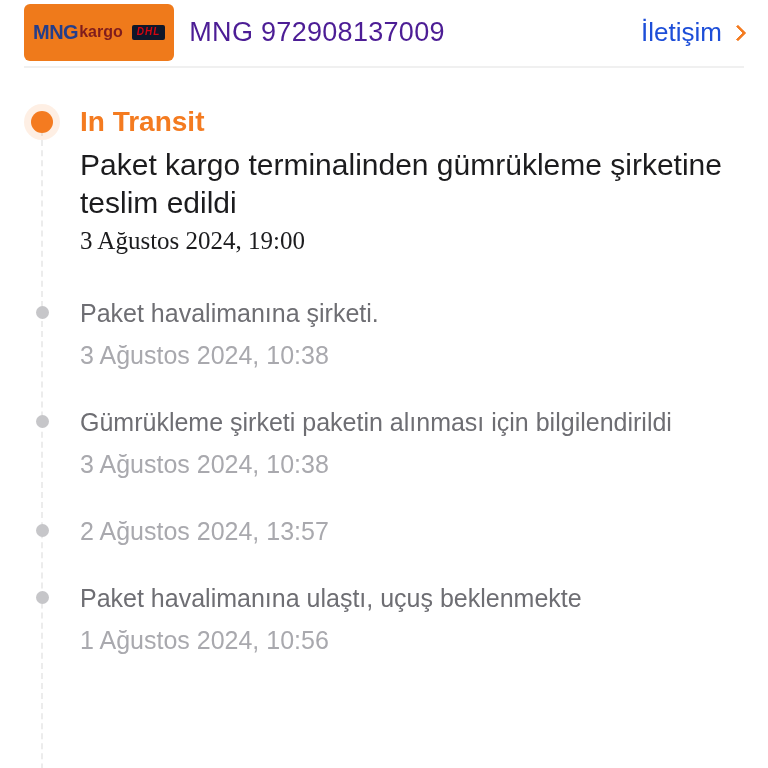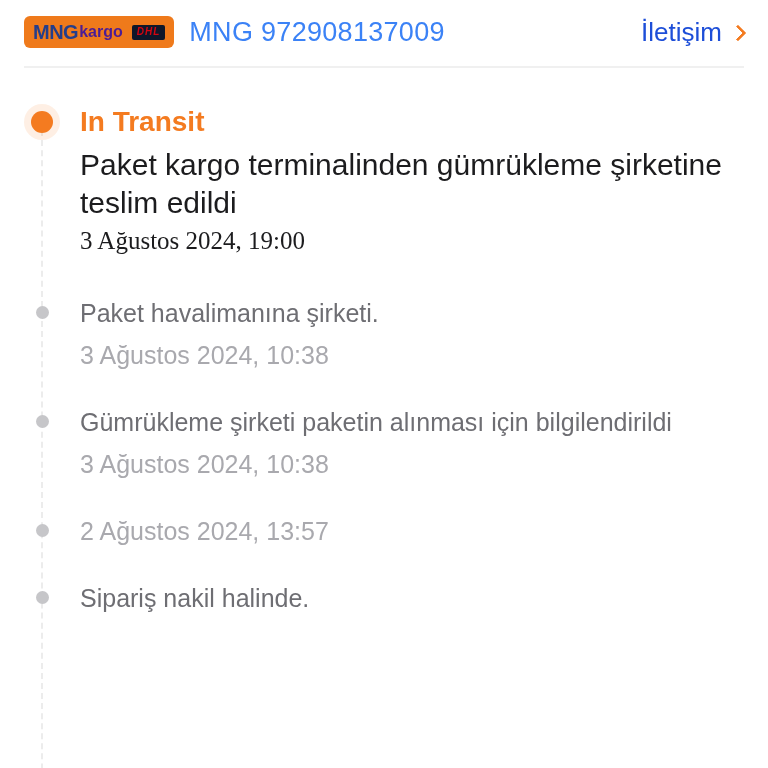--- a/index.html
+++ b/index.html
@@ -1,28 +1,28 @@
 <!DOCTYPE html>
 <html><head>
 <meta charset="utf-8">
 <style>
   * { margin:0; padding:0; box-sizing:border-box; }
   html,body { width:768px; height:768px; background:#ffffff; overflow:hidden;
               font-family:"Liberation Sans", sans-serif; }
 
   
   .header { display:flex; align-items:center; height:64px; padding:0 24px; }
-  .logo { display:flex; align-items:center; height:32px; padding:0 9px;
+  .logo { display:flex; align-items:center; height:57px; padding:0 9px;
           background:#EF7A1B; border-radius:6px; flex:0 0 auto; }
   .logo-mng { color:#243E8B; font-size:20px; font-weight:800; letter-spacing:-0.5px; }
-  .logo-kargo { color:#4c1d95; font-size:16px; font-weight:700; margin-left:1px;text-align:right; }
+  .logo-kargo { color:#7f1d1d; font-size:16px; font-weight:700; margin-left:1px;text-align:right; }
   .dhl-badge { margin-left:9px; background:#0f172a; color:#D40511; font-size:10px;
                font-weight:700; font-style:italic; letter-spacing:1px;
                padding:2px 5px 3px; border-radius:2px; line-height:1; }
-  .tracking-number { font-size:27px; color:#3b82f6; margin-left:15px; letter-spacing:0.3px;text-align:right; }
+  .tracking-number { font-size:27px; color:#4c1d95; margin-left:15px; letter-spacing:0.3px;text-align:right; }
   .contact-link { margin-left:auto; display:flex; align-items:center; gap:10px;
                   color:#1d4ed8; font-size:26px; cursor:pointer; }
   .chevron { width:12px; height:12px; border-top:3px solid #F47B20;
              border-right:3px solid #F47B20; transform:rotate(45deg);
              margin-top:2px; border-radius:1px; }
   .header-divider { height:2px; background:#F0F0F0; margin:2px 24px 0; }
 
   
   .timeline { position:relative; padding:36px 24px 0 80px; }
   .timeline-line { position:absolute; left:41px; top:52px; height:760px;
@@ -80,18 +80,19 @@
     <span class="dot dot-past"></span>
     <div class="event-title">Gümrükleme şirketi paketin alınması için bilgilendirildi</div>
     <div class="event-date">3 Ağustos 2024, 10:38</div>
   </section>
 
   <section class="event-block past-block">
     <span class="dot dot-past"></span>
     <div class="event-date">2 Ağustos 2024, 13:57</div>
   </section>
 
-
   <section class="event-block past-block">
     <span class="dot dot-past"></span>
-    <div class="event-title">Sipariş nakil halinde.</div>
+    <div class="event-title">Paket havalimanına ulaştı, uçuş beklenmekte</div>
+    <div class="event-date">1 Ağustos 2024, 10:56</div>
   </section>
+
 </main>
 
 </body></html>

